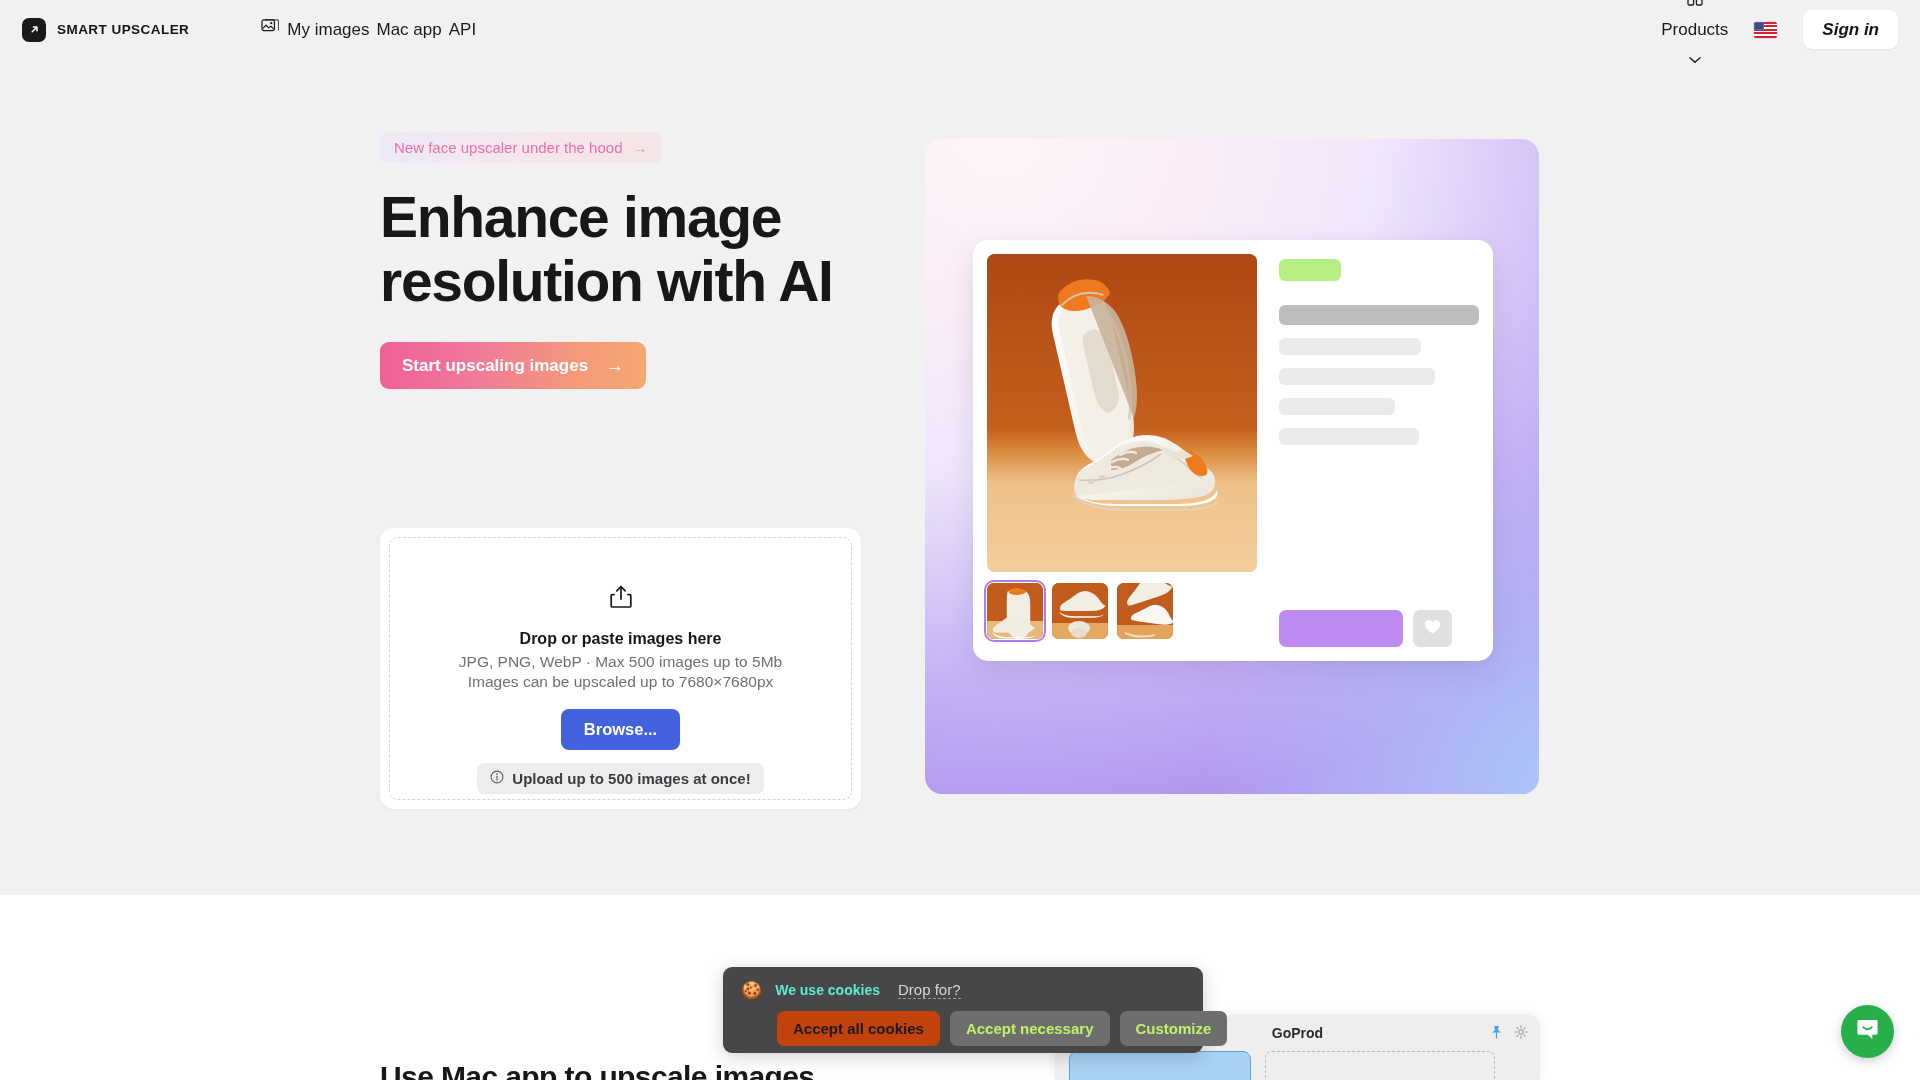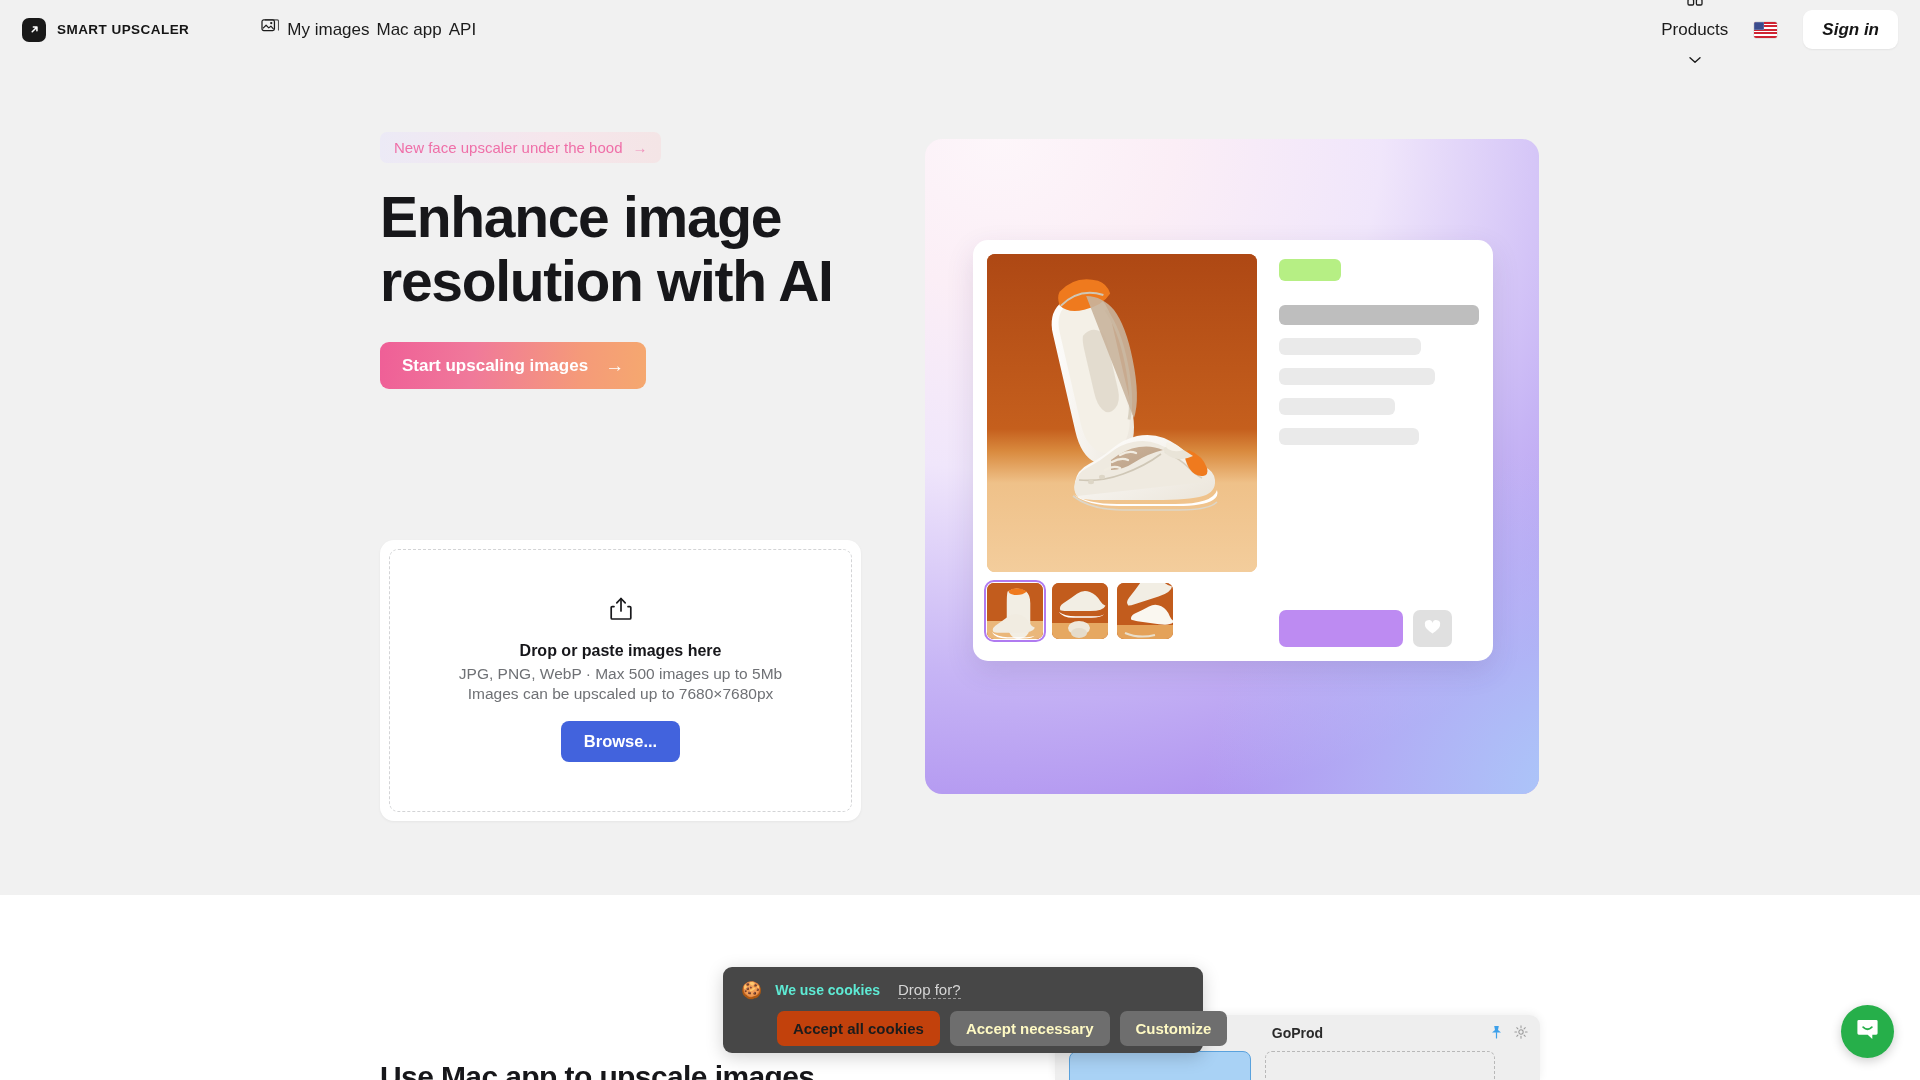--- a/index.html
+++ b/index.html
@@ -91,21 +91,21 @@
     display: inline-flex; align-items: center; gap: 17px;
     background: linear-gradient(95deg, #ef5f97 0%, #f0799a 35%, #f59a79 75%, #f5a86f 100%);
     border-radius: 9px; padding: 14px 22px;
     font-size: 17px; font-weight: bold; color: #ffffff; cursor: pointer;
     line-height: 1;
   }
   .cta .arr { font-size: 19px; line-height: 1; }
 
   
   .dropzone-card {
-    position: absolute; left: 380px; top: 540px;
+    position: absolute; left: 380px; top: 528px;
     width: 481px; height: 281px;
     background: #ffffff; border-radius: 14px;
     box-shadow: 0 1px 3px rgba(0,0,0,.05);
     padding: 9px;
   }
   .dropzone-inner {
     width: 100%; height: 100%;
     border: 1.6px dashed #d3d4d6; border-radius: 9px;
     display: flex; flex-direction: column; align-items: center;
     padding-top: 47px;
@@ -219,21 +219,21 @@
   .cookie-link {
     font-size: 15px; color: #d6d6d6; font-weight: normal;
     border-bottom: 1px dashed #9b9b9b; cursor: pointer; margin-left: 5px;
   }
   .cookie-row2 { display: flex; gap: 10px; margin-top: 12px; padding-left: 36px; }
   .ck-btn {
     border-radius: 7px; font-size: 15px; font-weight: bold;
     padding: 10px 16px; cursor: pointer; line-height: 1; white-space: nowrap;
   }
   .ck-primary { background: #c2410c; color: #1c1c1c; }
-  .ck-secondary { background: #6e6e6e; color: #fef9c3; }
+  .ck-secondary { background: #6e6e6e; color: #bef264; }
 
   
   .chat-fab {
     position: absolute; right: 26px; bottom: 22px;
     width: 53px; height: 53px; border-radius: 50%;
     background: #26af4a; cursor: pointer; z-index: 70;
     display: flex; align-items: center; justify-content: center;
     box-shadow: 0 3px 11px rgba(0,0,0,.2);
   }
 </style>
@@ -317,20 +317,30 @@
         <svg width="22" height="24" viewBox="0 0 22 24">
           <path d="M11 1.6 V14" stroke="#18181b" stroke-width="1.7" stroke-linecap="round"></path>
           <path d="M6.8 5.8 L11 1.5 L15.2 5.8" stroke="#18181b" stroke-width="1.7" fill="none" stroke-linecap="round" stroke-linejoin="round"></path>
           <path d="M4 9.6 H2.2 a1 1 0 0 0-1 1 V21 a1 1 0 0 0 1 1 H19.8 a1 1 0 0 0 1-1 V10.6 a1 1 0 0 0-1-1 H18" stroke="#18181b" stroke-width="1.7" fill="none" stroke-linecap="round"></path>
         </svg>
       </span>
       <div class="dz-title">Drop or paste images here</div>
       <div class="dz-line">JPG, PNG, WebP · Max 500 images up to 5Mb</div>
       <div class="dz-line second">Images can be upscaled up to 7680×7680px</div>
       <div class="browse-btn">Browse...</div>
+      <div class="dz-note">
+        <span>
+          <svg width="14" height="14" viewBox="0 0 14 14">
+            <circle cx="7" cy="7" r="5.9" stroke="#5e6065" stroke-width="1.1" fill="none"></circle>
+            <circle cx="7" cy="4.2" r=".85" fill="#5e6065"></circle>
+            <path d="M7 6.3 V10.2" stroke="#5e6065" stroke-width="1.1" stroke-linecap="round"></path>
+          </svg>
+        </span>
+        <span>Upload up to 500 images at once!</span>
+      </div>
     </div>
   </div>
 
   <div class="hero-visual">
     <div class="blue-wash"></div>
 
     <div class="product-card">
       <div class="pc-left">
         <div class="pc-main-img">
           <svg width="270" height="318" viewBox="0 0 270 318" style="position:absolute;inset:0">

